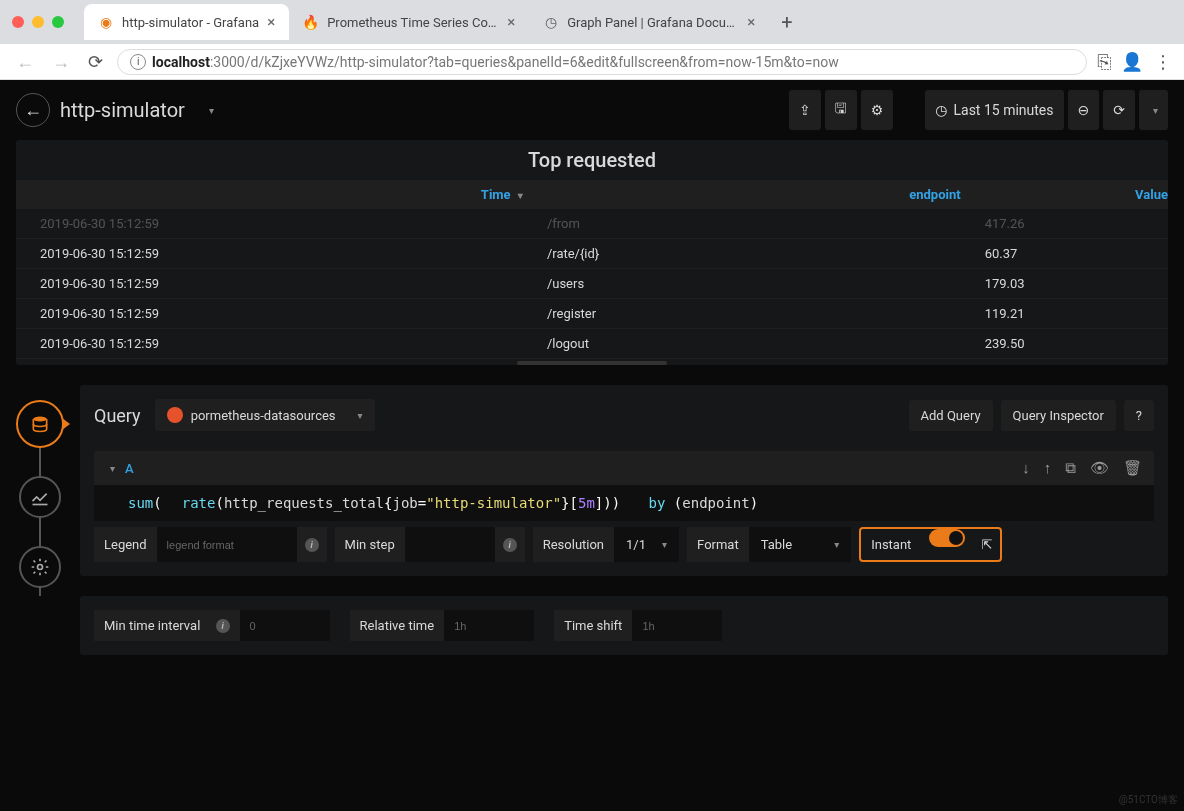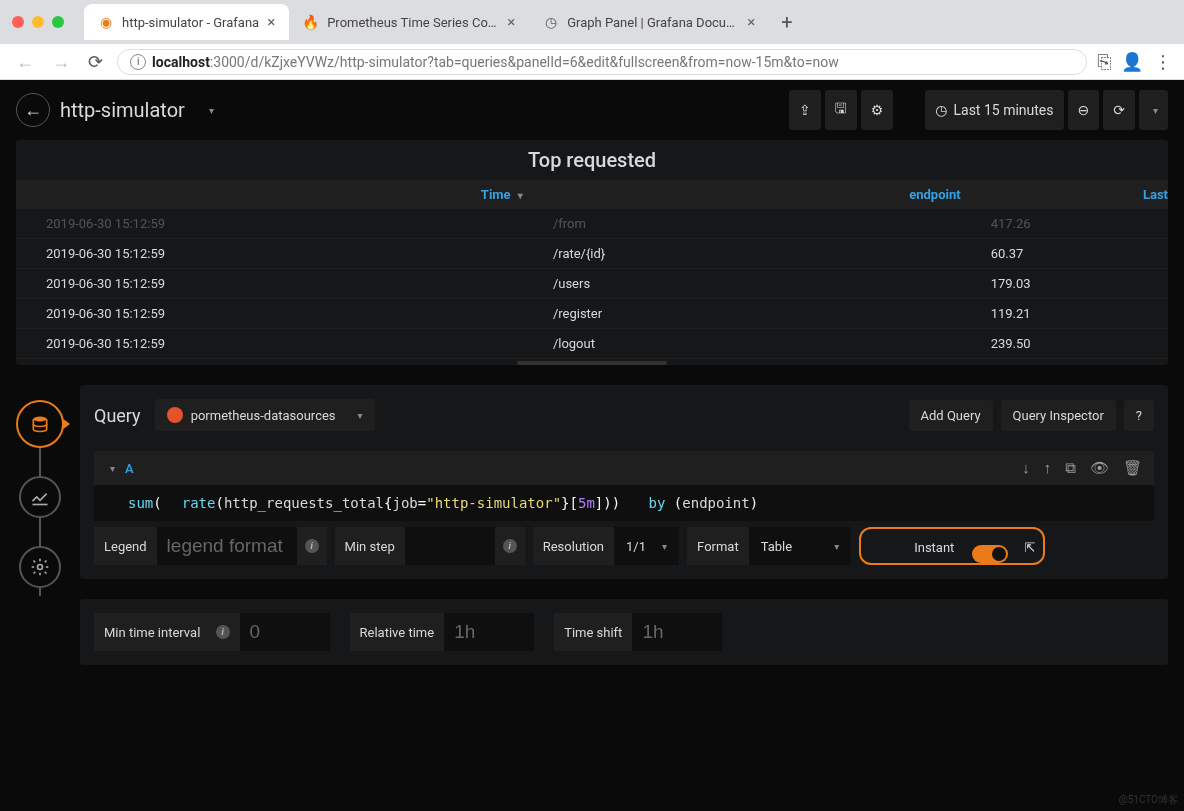--- a/index.html
+++ b/index.html
@@ -23,21 +23,21 @@
   .grafana { background: #0a0a0a; position: relative; height: calc(100% - 80px); }
   .gf-header { display: flex; align-items: center; padding: 10px 16px; gap: 10px; }
   .back-btn { width: 34px; height: 34px; border: 1px solid #555; border-radius: 50%; display: flex; align-items: center; justify-content: center; font-size: 18px; cursor: pointer; }
   .dash-title { font-size: 20px; font-weight: 400; display: flex; align-items: center; gap: 20px; cursor: pointer; }
   .gf-tools { margin-left: auto; display: flex; gap: 4px; }
   .tool-btn { background: #1f1f20; border-radius: 3px; padding: 8px 10px; font-size: 14px; cursor: pointer; display: flex; align-items: center; gap: 6px; }
   .panel { background: #161719; border-radius: 3px; margin: 0 16px; }
   .panel-title { text-align: center; padding: 8px; font-weight: 500; font-size: 20px; }
   .gtable { width: 100%; border-collapse: collapse; }
   .gtable th { text-align: right; color: #33a2e5; font-weight: 700; padding: 7px 0; background: #1f1f20; cursor: pointer; }
-  .gtable td { padding: 7px 30px; border-bottom: 1px solid #1f1f20; }
+  .gtable td { padding: 7px 24px; border-bottom: 1px solid #1f1f20; }
   .gtable tr:nth-child(odd) td {}
   .gtable tr.dim td { opacity: 0.3; }
   .drag-handle { width: 150px; height: 4px; background: #333; margin: 2px auto 0; border-radius: 2px; cursor: ns-resize; }
   .side-rail { position: absolute; left: 16px; top: 320px; display: flex; flex-direction: column; align-items: center; }
   .rail-line { position: absolute; width: 2px; background: #555; top: 40px; bottom: 20px; left: 50%; transform: translateX(-50%); z-index: 0; }
   .rail-btn { width: 42px; height: 42px; border-radius: 50%; border: 2px solid #555; background: #0a0a0a; display: flex; align-items: center; justify-content: center; cursor: pointer; margin-bottom: 28px; position: relative; z-index: 1; }
   .rail-btn.active { border-color: #eb7b18; width: 48px; height: 48px; }
   .rail-btn.active::after { content: ''; position: absolute; right: -8px; top: 50%; transform: translateY(-50%); width: 0; height: 0; border-top: 6px solid transparent; border-bottom: 6px solid transparent; border-left: 8px solid #eb7b18; }
   .rail-btn svg { width: 20px; height: 20px; }
   .query-panel { background: #161719; margin: 20px 16px 20px 80px; border-radius: 3px; padding: 14px; }
@@ -48,24 +48,24 @@
   .query-row { margin-top: 20px; }
   .query-header { background: #1f1f20; padding: 8px 12px; display: flex; align-items: center; gap: 10px; border-radius: 3px 3px 0 0; }
   .query-header .qlabel { color: #33a2e5; font-weight: 500; }
   .query-actions { margin-left: auto; display: flex; gap: 14px; font-size: 15px; color: #999; }
   .query-actions span { cursor: pointer; }
   .code-box { background: #0f0f10; padding: 10px 14px; font-family: Menlo, Consolas, monospace; font-size: 14px; }
   .kw { color: #66d9ef; margin-left: 20px; } .br { color: #f8f8f2; } .str { color: #e6db74; } .num { color: #ae81ff; }
   .opts-row { display: flex; gap: 8px; margin-top: 6px; }
   .opt-group { display: flex; }
   .opt-label { background: #1f1f20; padding: 8px 10px; display: flex; align-items: center; gap: 6px; font-size: 13px; }
-  .opt-input { background: #0f0f10; border: none; color: #0ea5e9; padding: 8px 10px; font-size: 19px; min-width: 90px; }
+  .opt-input { background: #0f0f10; border: none; color: #0ea5e9; padding: 8px 10px; font-size: 11px; min-width: 90px; }
   .opt-input::placeholder { color: #666; }
   .opt-select { background: #0f0f10; padding: 8px 12px; display: flex; align-items: center; gap: 12px; cursor: pointer; font-size: 13px;}
-  .instant-group { border: 2px solid #eb7b18; border-radius: 12px; display: flex; align-items: flex-end; padding-left: 43px;}
+  .instant-group { border: 2px solid #eb7b18; border-radius: 4px; display: flex; align-items: flex-start;}
   .toggle { width: 36px; height: 18px; background: #eb7b18; border-radius: 9px; position: relative; margin: 0 8px; cursor: pointer; }
   .toggle::after { content: ''; position: absolute; right: 2px; top: 2px; width: 14px; height: 14px; background: #111; border-radius: 50%; }
   .info-icon { width: 14px; height: 14px; border-radius: 50%; background: #555; display: inline-flex; align-items: center; justify-content: center; font-size: 9px; font-style: italic; font-weight: bold; color: #bbb; }
   .bottom-panel { background: #161719; margin: 20px 16px 0 80px; border-radius: 3px; padding: 14px; display: flex; gap: 20px; }
   .caret-down { display:inline-block; font-size:10px; margin-left:4px; color:#888; }
   .watermark { position: absolute; bottom: 4px; right: 6px; font-size: 10px; color: #333; }
 </style>
 </head>
 <body>
 
@@ -130,21 +130,21 @@
     </div>
   </div>
 
   <div class="panel">
     <div class="panel-title">Top requested</div>
     <table class="gtable">
       <thead>
           <tr>
         <th style="width:44%"><span>Time</span> <span class="caret-down">▾</span></th>
         <th style="width:38%">endpoint</th>
-        <th>Last</th>
+        <th>Value</th>
       </tr>
         </thead>
       <tbody id="table-body">
           <tr class="dim">
             <td>2019-06-30 15:12:59</td>
             <td>/from</td>
             <td>417.26</td>
           </tr>
           <tr>
             <td>2019-06-30 15:12:59</td>

